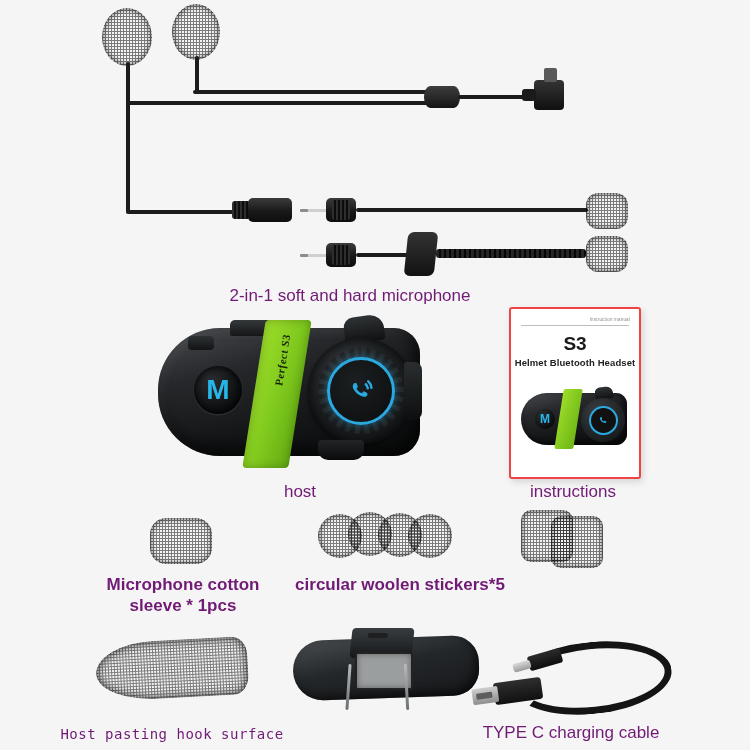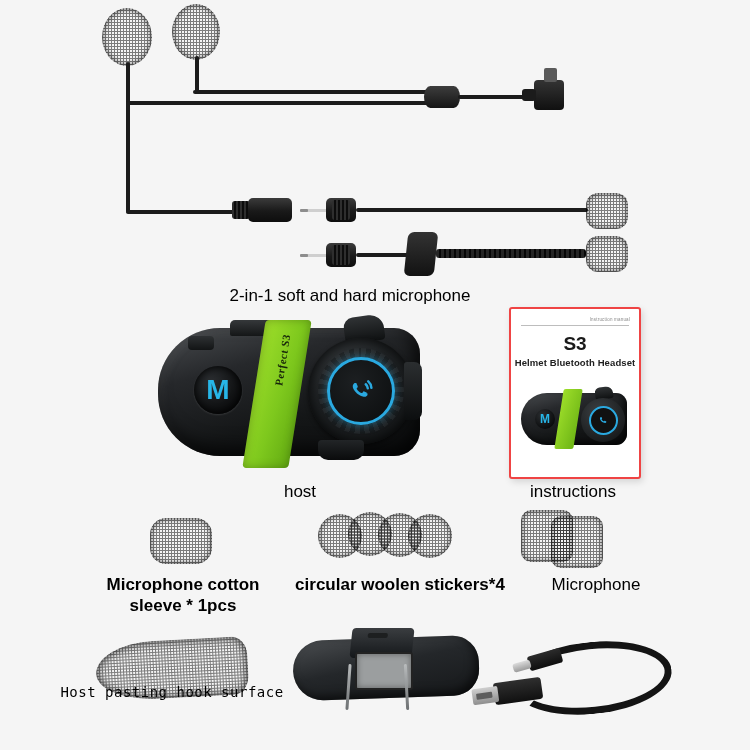--- a/index.html
+++ b/index.html
@@ -23,21 +23,21 @@
   .wire{background:#1c1c1c;border-radius:2px;}
   .wire-h{height:4px;}
   .wire-v{width:4px;}
 
   
   .label{
     position:absolute;
     text-align:center;
     font-size:17px;
     line-height:1.25;
-    color:#000000;
+    color:#701a75;
     font-family:"Liberation Sans", sans-serif;
     white-space:pre-line;
   }
   .label.bold{font-weight:bold;}
   .label.mono{font-family:"DejaVu Sans Mono", monospace;font-size:14px;letter-spacing:.5px;}
 
   
   .speaker{
     border-radius:50%;
   }
@@ -422,22 +422,21 @@
     <div class="disc foam noise" style="left:90px;top:4px;"></div>
   </div>
 
   <div class="abs" style="left:521px;top:510px;width:110px;height:62px;">
     <div class="square-sticker foam noise" style="left:0;top:0;"></div>
     <div class="square-sticker foam noise" style="left:30px;top:6px;"></div>
   </div>
 
   <div class="label" style="left:85px;top:574px;width:196px;font-weight:bold;">Microphone cotton
 sleeve * 1pcs</div>
-  <div class="label bold" style="left:281px;top:574px;width:238px;">circular woolen stickers*4</div>
-  <div class="label" style="left:516px;top:574px;width:160px;">Microphone</div>
+  <div class="label bold" style="left:281px;top:574px;width:238px;">circular woolen stickers*5</div>
 
   <div class="hook-surface noise" style="left:96px;top:640px;"></div>
 
   <div class="clamp" style="left:293px;top:628px;">
     <div class="clamp-plate"></div>
     <div class="clamp-bracket">
       <div class="clamp-slot"></div>
     </div>
     <div class="clamp-window"></div>
     <div class="prong" style="left:54px;top:36px;transform:rotate(4deg);"></div>
@@ -447,15 +446,16 @@
   <div class="cable-wrap" style="left:486px;top:636px;">
     <div class="cable-loop"></div>
     <div class="usb-a">
       <div class="usb-a-metal"></div>
     </div>
     <div class="usb-c">
       <div class="usb-c-metal"></div>
     </div>
   </div>
 
-  <div class="label mono" style="left:47px;top:684px;width:250px;">Host pasting hook surface</div>
+  <div class="label mono" style="left:47px;top:726px;width:250px;">Host pasting hook surface</div>
+  <div class="label" style="left:466px;top:722px;width:210px;">TYPE C charging cable</div>
 
 </div>
 
 </body></html>

